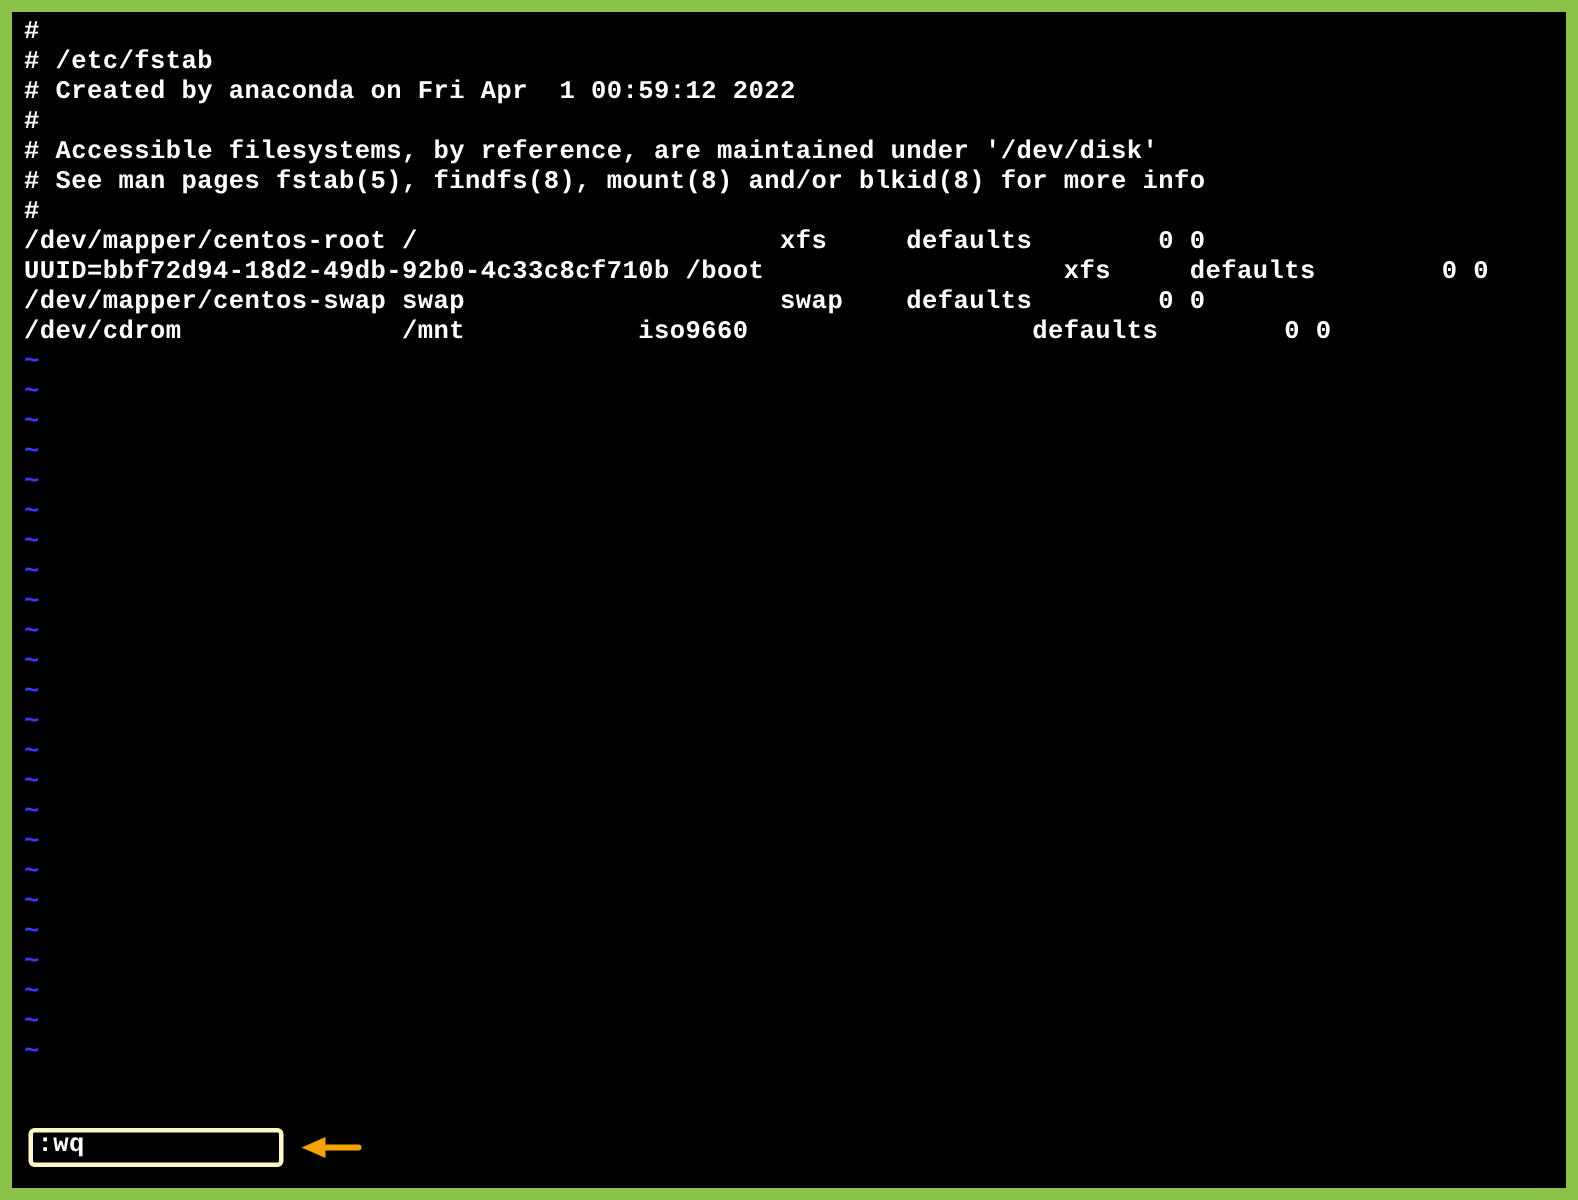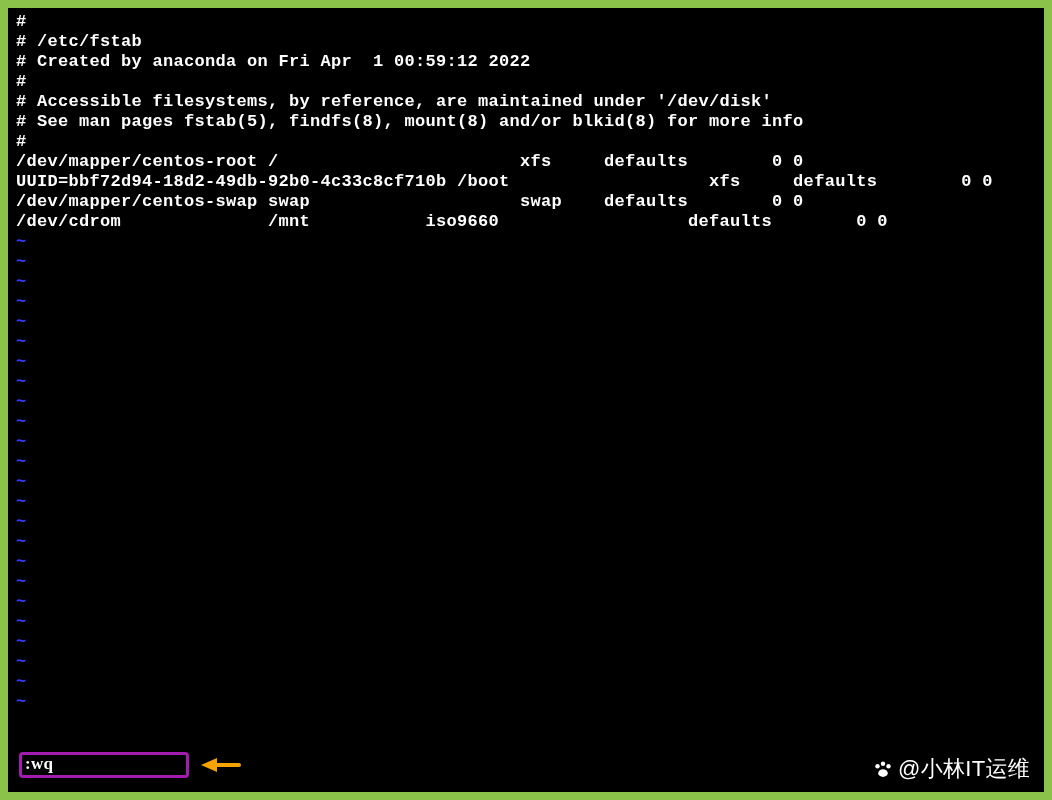--- a/index.html
+++ b/index.html
@@ -28,31 +28,30 @@
     }
     .command-row {
       position: absolute;
       left: 11px;
       bottom: 14px;
       display: flex;
       align-items: center;
       gap: 12px;
     }
     .command-box {
-      border: 3px solid #a21caf;
+      border: 3px solid #fef9c3;
       border-radius: 4px;
       padding: 0 6px 2px 3px;
       min-width: 170px;
       height: 26px;
       color: #fff;
       font-weight: bold;
       font-size: 17px;
       display: flex;
       align-items: center;
-      font-family: Liberation Serif, serif;
     }
     .arrow {
       display: inline-block;
       position: relative;
       width: 40px;
       height: 14px;
     }
     .arrow .shaft {
       position: absolute;
       right: 0; top: 50%;
@@ -129,24 +128,13 @@
   <div class="command-row">
     <div class="command-box">
       <span>:wq</span>
     </div>
     <span class="arrow">
       <span class="head"></span>
         <span class="shaft"></span>
     </span>
   </div>
 
-  <div class="watermark">
-    <span class="paw-icon">
-      <svg viewBox="0 0 24 24" fill="#fff">
-          <circle cx="6" cy="9" r="2.4"></circle>
-          <circle cx="12" cy="6.2" r="2.4"></circle>
-          <circle cx="18" cy="9" r="2.4"></circle>
-          <ellipse cx="12" cy="16.5" rx="5.2" ry="4.2"></ellipse>
-        </svg>
-    </span>
-    <span>@小林IT运维</span>
-  </div>
 </div>
 
 </body></html>

